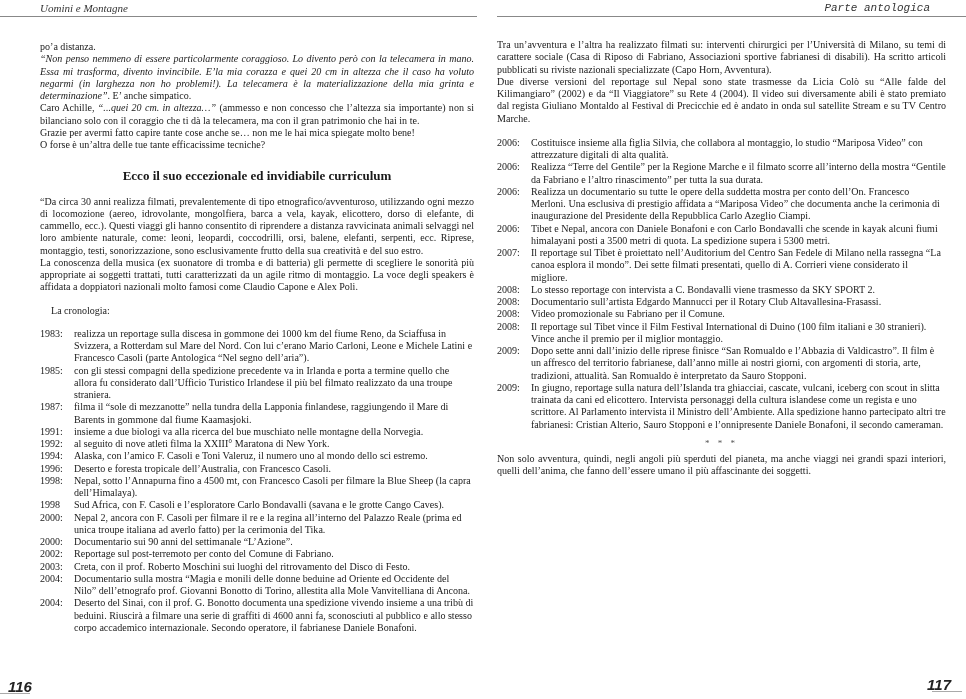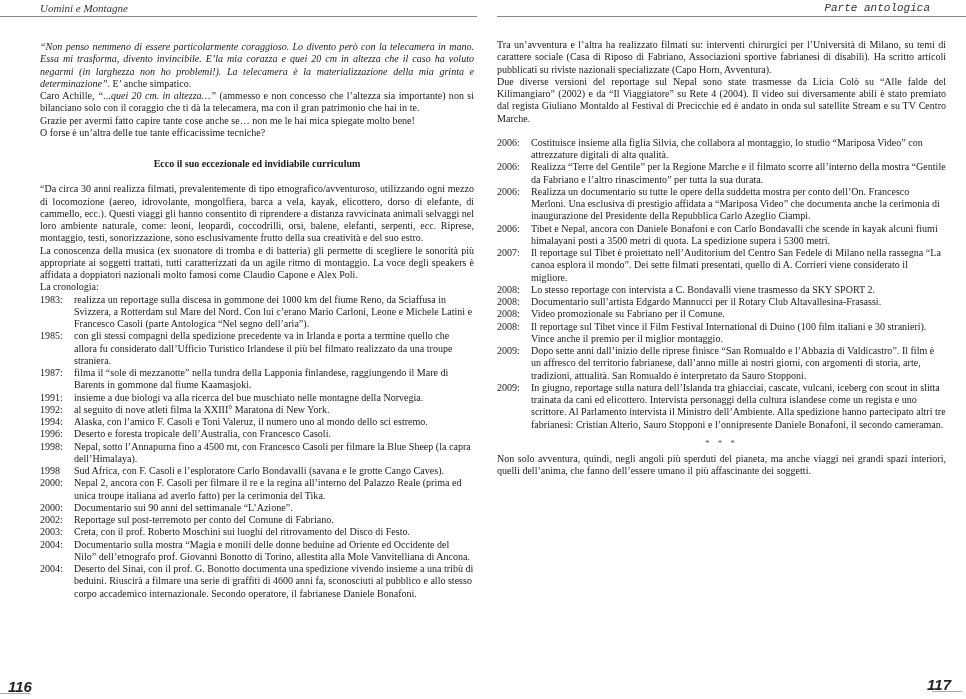--- a/index.html
+++ b/index.html
@@ -12,42 +12,43 @@
   .left .running-head { left:40px; }
   .right .running-head { right:36px;font-family:Liberation Mono, monospace; }
   .head-rule { position:absolute; top:16px; height:1px; background:#888; }
   .left .head-rule { left:0; width:477px; }
   .right .head-rule { left:14px; width:469px; }
   .body { position:absolute; font-size:10.05px; line-height:12.25px; text-align:justify; }
   .left .body { left:40px; top:41px; width:434px; }
   .right .body { left:14px; top:39px; width:449px; }
   p { margin:0; }
   .it { font-style:italic; }
-  .section-title { text-align:center; font-weight:bold; font-size:10px; margin:19px 0 13px 0; }
-  .chron-label { margin:0; }
+  .section-title { text-align:center; font-weight:bold; font-size:13px; margin:19px 0 13px 0; }
+  .chron-label { margin:11px; }
   .entry { display:flex; }
   .entry .yr { flex:0 0 34px; text-align:left; }
   .entry .tx { flex:1; text-align:left; }
   .gap { height:12px; }
   .stars { text-align:center; letter-spacing:3px; font-size:9px; color:#555; margin:6px 0 4px 0; }
   .folio { position:absolute; font-family:"Liberation Sans", sans-serif; font-weight:bold; font-style:italic; font-size:15px; color:#222; }
   .left .folio { left:8px; top:678px; }
   .right .folio { right:15px; top:676px; }
   .folio-rule { position:absolute; height:1px; background:#aaa; width:30px; }
   .left .folio-rule { left:0; top:693px; }
   .right .folio-rule { right:4px; top:691px; }
 </style>
 </head>
 <body>
 
 <div class="page left">
   <div class="running-head">Uomini e Montagne</div>
   <div class="head-rule"></div>
 
   <div class="body">
+    <p>po’a distanza.</p>
     <p><span class="it">“Non penso nemmeno di essere particolarmente coraggioso. Lo divento però con la telecamera in mano. Essa mi trasforma, divento invincibile. E’la mia corazza e quei 20 cm in altezza che il caso ha voluto negarmi (in larghezza non ho problemi!). La telecamera è la materializzazione della mia grinta e determinazione”</span><span>. E’ anche simpatico.</span></p>
     <p><span>Caro Achille, </span><span class="it">“...quei 20 cm. in altezza…”</span><span> (ammesso e non concesso che l’altezza sia importante) non si bilanciano solo con il coraggio che ti dà la telecamera, ma con il gran patrimonio che hai in te.</span></p>
     <p>Grazie per avermi fatto capire tante cose anche se… non me le hai mica spiegate molto bene!</p>
     <p>O forse è un’altra delle tue tante efficacissime tecniche?</p>
 
     <div class="section-title">Ecco il suo eccezionale ed invidiabile curriculum</div>
 
     <p>“Da circa 30 anni realizza filmati, prevalentemente di tipo etnografico/avventuroso, utilizzando ogni mezzo di locomozione (aereo, idrovolante, mongolfiera, barca a vela, kayak, elicottero, dorso di elefante, di cammello, ecc.). Questi viaggi gli hanno consentito di riprendere a distanza ravvicinata animali selvaggi nel loro ambiente naturale, come: leoni, leopardi, coccodrilli, orsi, balene, elefanti, serpenti, ecc. Riprese, montaggio, testi, sonorizzazione, sono esclusivamente frutto della sua creatività e del suo estro.</p>
     <p>La conoscenza della musica (ex suonatore di tromba e di batteria) gli permette di scegliere le sonorità più appropriate ai soggetti trattati, tutti caratterizzati da un agile ritmo di montaggio. La voce degli speakers è affidata a doppiatori nazionali molto famosi come Claudio Capone e Alex Poli.</p>
     <p class="chron-label">La cronologia:</p>

